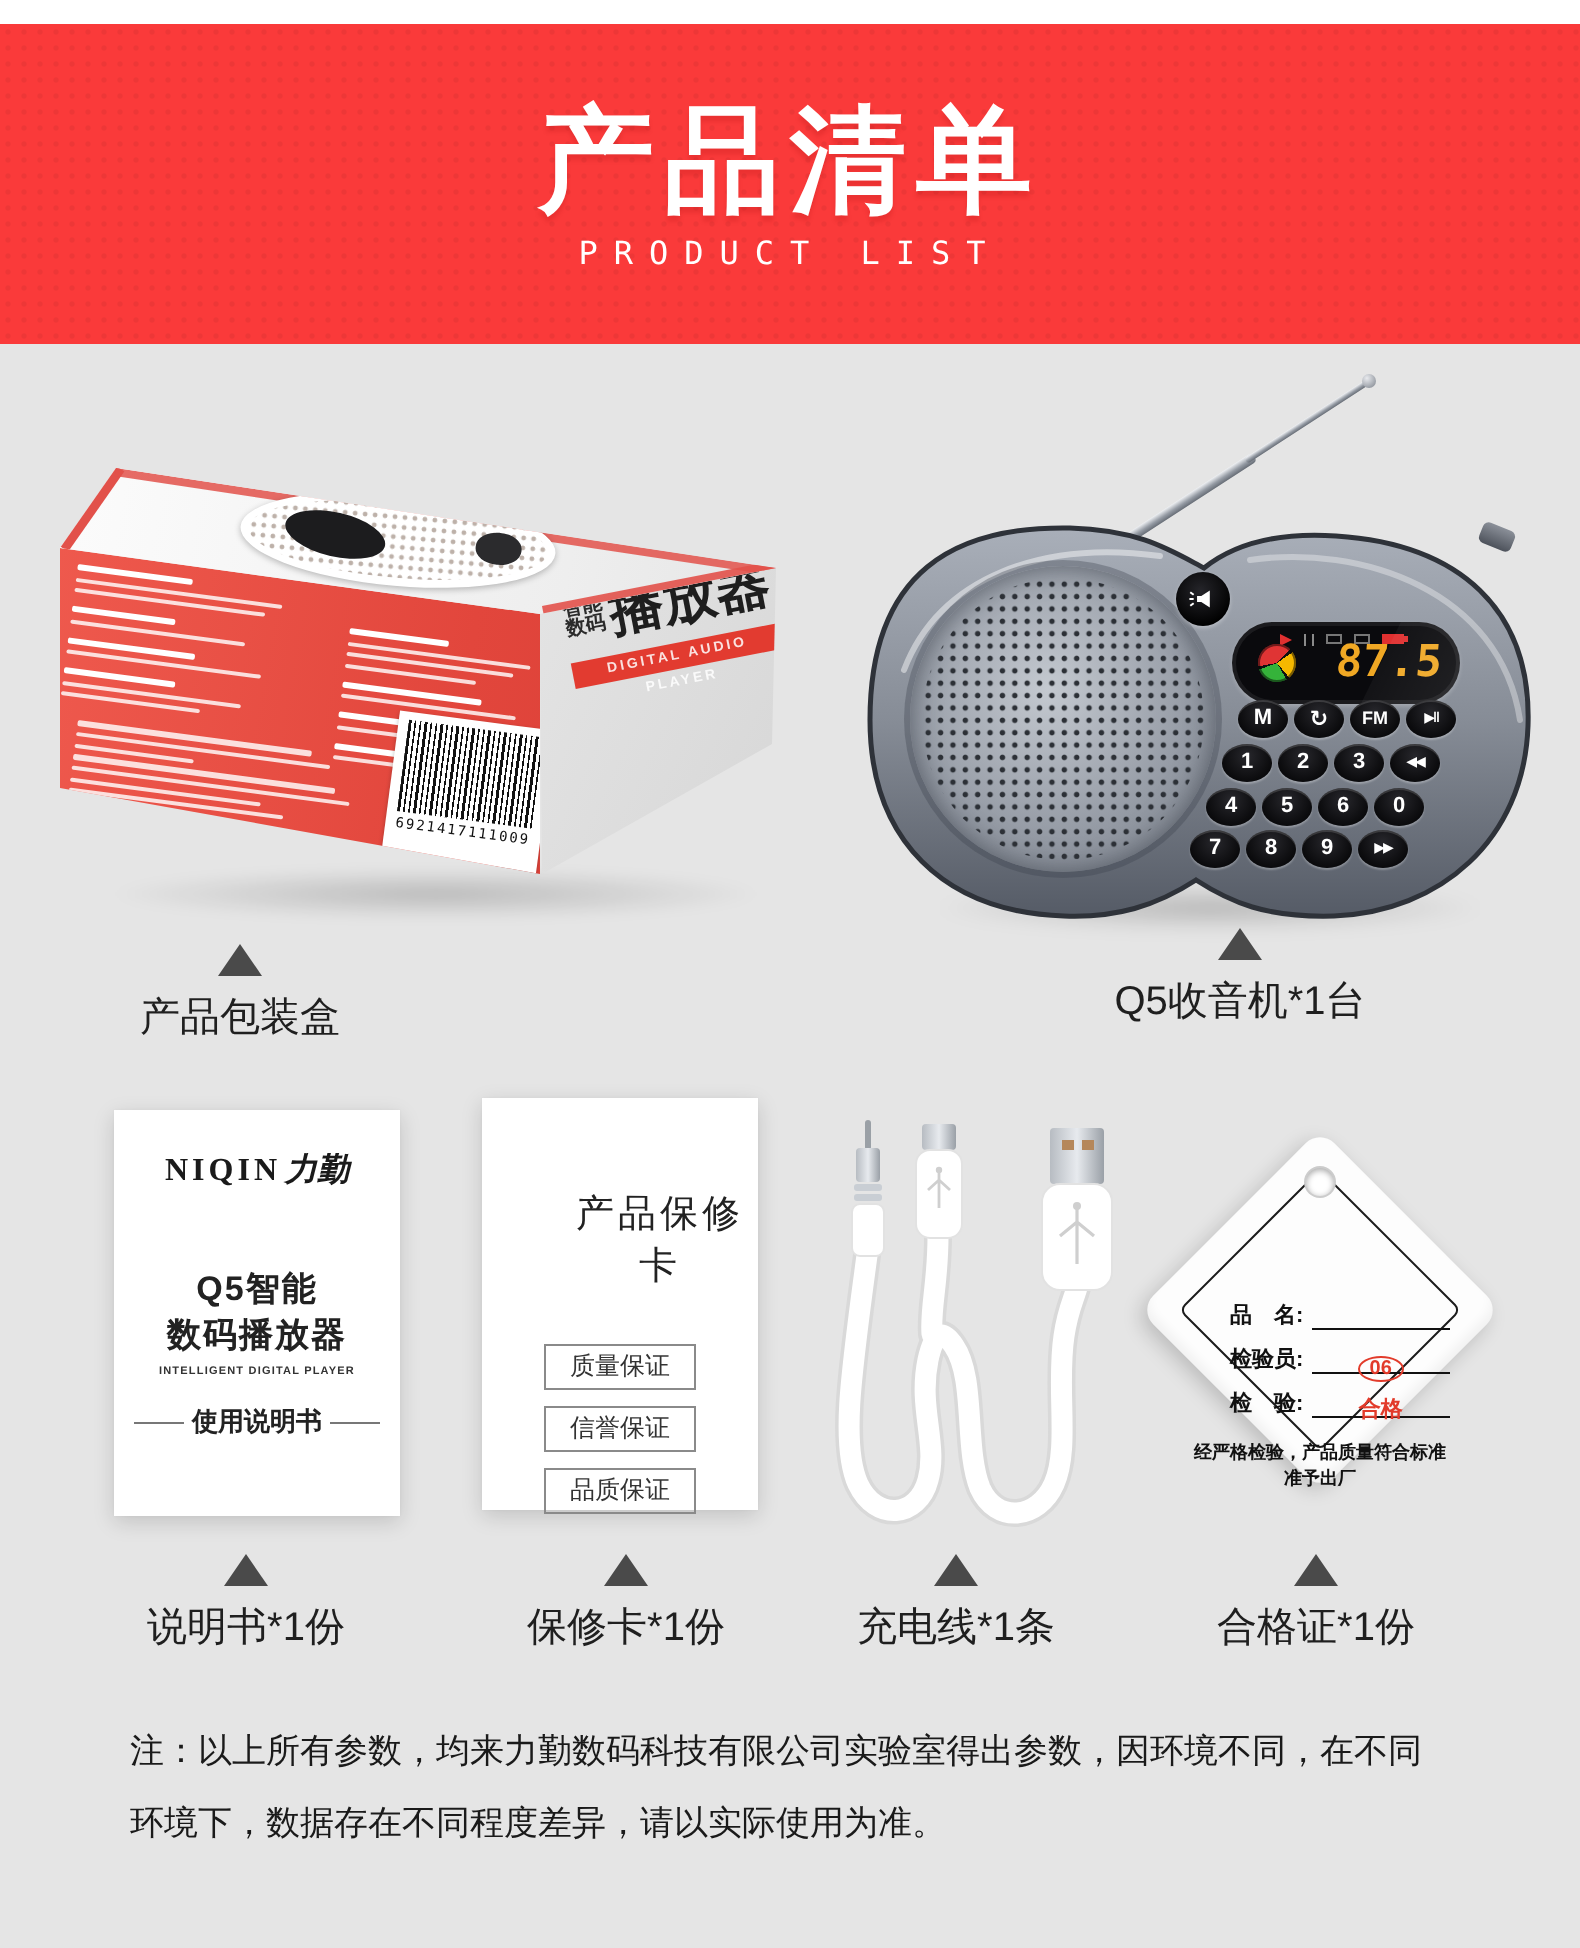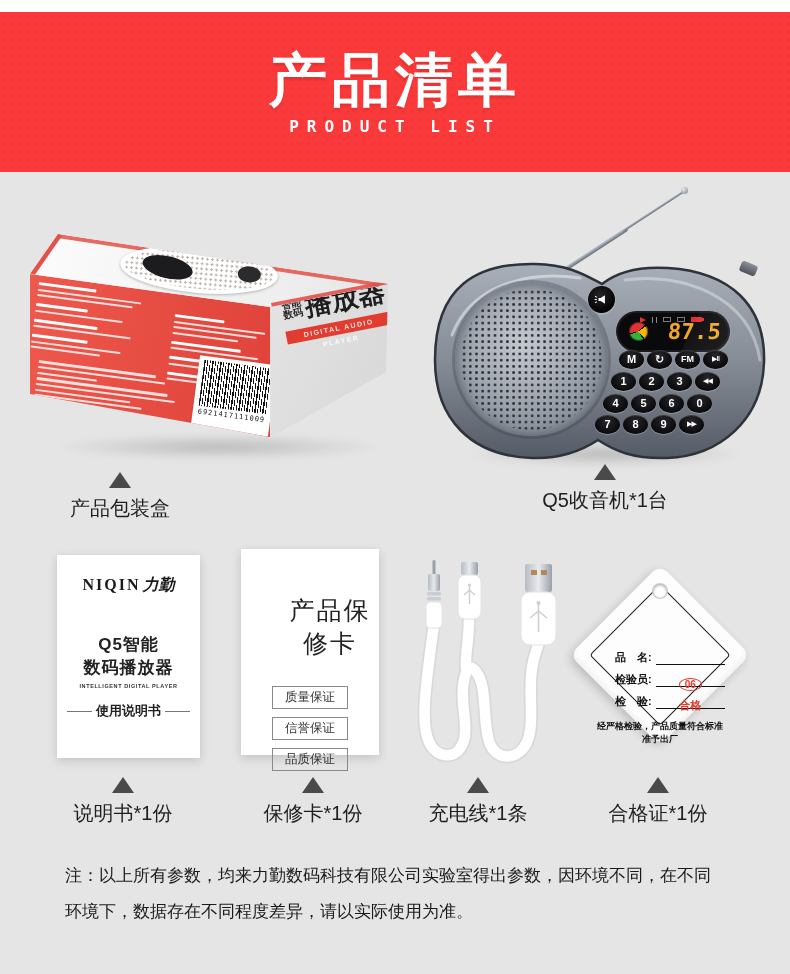--- a/index.html
+++ b/index.html
@@ -17,21 +17,21 @@
     background-size:8px 8px;
   }
   .header-title {
     position:absolute; top:30px; width:100%; text-align:center;
     font-size:58px; font-weight:bold; color:#fff; letter-spacing:5px;
     text-shadow:0 3px 2px rgba(150,0,0,0.15);
   }
   .header-sub {
     position:absolute; top:105px; width:100%; text-align:center;
     font-family:"DejaVu Sans Mono","Liberation Mono",monospace;
-    font-size:16px; font-weight:bold; color:#fff; letter-spacing:8px;
+    font-size:16px; font-weight:normal; color:#fff; letter-spacing:8px;
   }
   
   .caption { position:absolute; text-align:center; font-size:20px; color:#1f1f1f; }
   .tri { width:0; height:0; margin:0 auto 7px;
     border-left:11px solid transparent; border-right:11px solid transparent;
     border-bottom:16px solid #4a4a4a; }
   
   .box-wrap { position:absolute; left:25px; top:220px; width:370px; height:240px; }
   .box-shadow { position:absolute; left:28px; top:202px; width:330px; height:26px;
     background:radial-gradient(ellipse, rgba(0,0,0,0.18), transparent 70%); filter:blur(3px); }
@@ -134,21 +134,21 @@
   .brand { margin-top:20px; font-size:16px; color:#1a1a1a; }
   .brand .en { letter-spacing:2px; font-weight:bold; font-family:"Liberation Serif","DejaVu Serif",serif; }
   .brand .cn { font-weight:bold; font-style:italic; margin-left:2px; }
   .man-title { margin-top:38px; font-size:17px; font-weight:900; color:#222; line-height:1.35; letter-spacing:1px; }
   .man-sub { margin-top:3px; font-size:5.5px; letter-spacing:0.6px; color:#333; font-weight:bold; }
   .man-footer { position:absolute; left:10px; right:10px; bottom:38px;
     display:flex; align-items:center; gap:4px; font-size:13px; color:#222; font-weight:bold; }
   .man-footer::before, .man-footer::after { content:""; flex:1; border-top:1px solid #777; }
   
   .warranty { left:241px; top:537px; width:138px; height:206px; text-align:center; }
-  .war-title { margin-top:45px; font-size:25px; color:#222; letter-spacing:2px;padding-left:40px; }
+  .war-title { margin-top:45px; font-size:19px; color:#222; letter-spacing:2px;padding-left:40px; }
   .badges { margin-top:26px; display:flex; flex-direction:column; align-items:center; gap:8px; }
   .badge { border:1px solid #8a8a8a; font-size:12.5px; color:#333; padding:2px 12px; }
   
   .cert-wrap { position:absolute; left:575px; top:550px; width:170px; height:190px; }
   .cert-diamond { position:absolute; left:21px; top:29px; width:128px; height:128px;
     background:#fdfdfd; border-radius:10px; transform:rotate(45deg);
     box-shadow:0 4px 10px rgba(0,0,0,0.18), inset -3px -3px 6px rgba(0,0,0,0.05); }
   .cert-border { position:absolute; left:35px; top:43px; width:100px; height:100px;
     border:1.5px solid #1c1c1c; border-radius:4px; transform:rotate(45deg); }
   .cert-hole { position:absolute; left:78px; top:22px; width:14px; height:14px; border-radius:50%;
@@ -311,21 +311,21 @@
     <span class="key">7</span>
     <span class="key">8</span>
     <span class="key">9</span>
     <span class="key sm">▶▶</span>
   </div>
 
   <div class="caption" style="left:20px; top:460px; width:200px;">
     <div class="tri"></div>
     <div>产品包装盒</div>
   </div>
-  <div class="caption" style="left:505px; top:452px; width:200px;">
+  <div class="caption" style="left:520px; top:452px; width:200px;">
     <div class="tri"></div>
     <div>Q5收音机*1台</div>
   </div>
 
   <div class="page manual">
     <div class="brand">
       <span class="en">NIQIN</span><span class="cn">力勤</span>
     </div>
     <div class="man-title">
       <div>Q5智能</div>

